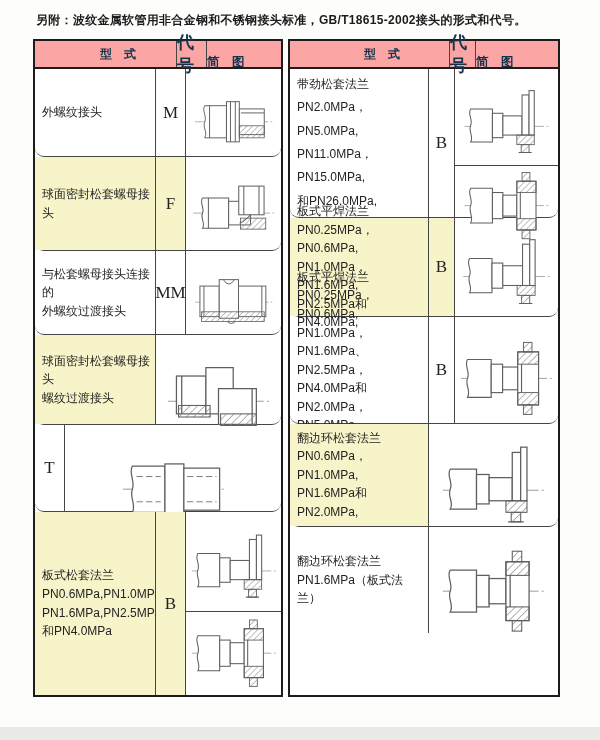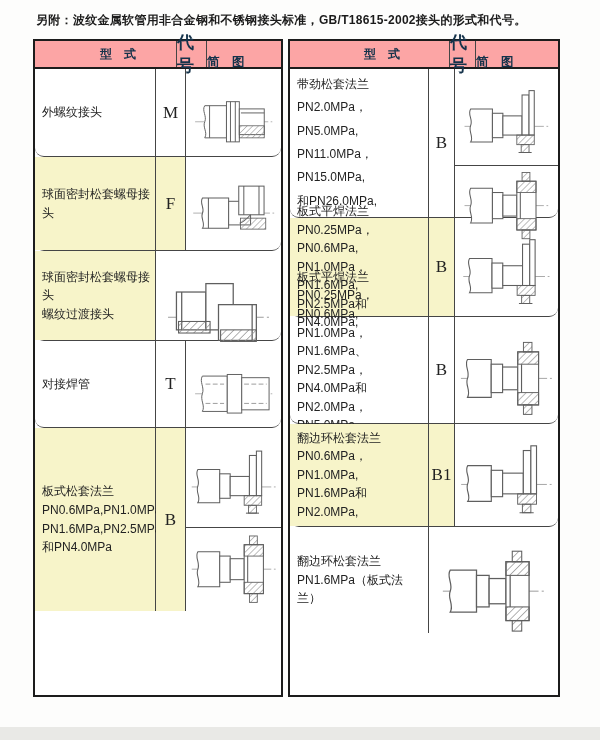--- a/index.html
+++ b/index.html
@@ -161,35 +161,46 @@
     <div class="cell c-code hl">F</div>
     <div class="cell c-diag">
       <div class="sub">
           <svg class="diag" viewBox="0 0 100 84">
             <use href="#d-f" width="100" height="84"></use>
           </svg>
         </div>
     </div>
   </div>
 
+  <div class="row" style="height:84px">
+    <div class="cell c-type">与松套螺母接头连接的
+外螺纹过渡接头</div>
+    <div class="cell c-code">MM</div>
+    <div class="cell c-diag">
+      <div class="sub">
+          <svg class="diag" viewBox="0 0 100 84">
+            <use href="#d-mm" width="100" height="84"></use>
+          </svg>
+        </div>
+    </div>
+  </div>
 
   <div class="row" style="height:90px">
     <div class="cell c-type hl">球面密封松套螺母接头
 螺纹过渡接头</div>
     <div class="cell c-diag">
       <div class="sub">
           <svg class="diag" viewBox="0 0 100 84">
             <use href="#d-mf" width="100" height="84"></use>
           </svg>
         </div>
     </div>
   </div>
 
   <div class="row" style="height:87px">
-    <div class="cell c-type">对接焊管</div>
     <div class="cell c-code">T</div>
     <div class="cell c-diag">
       <div class="sub">
           <svg class="diag" viewBox="0 0 100 84">
             <use href="#d-t" width="100" height="84"></use>
           </svg>
         </div>
     </div>
   </div>
 
@@ -270,21 +281,20 @@
             <use href="#d-fc" width="100" height="84"></use>
           </svg>
         </div>
     </div>
   </div>
 
   <div class="row" style="height:103px">
     <div class="cell c-type hl">翻边环松套法兰
 PN0.6MPa，PN1.0MPa,
 PN1.6MPa和PN2.0MPa,</div>
-    <div class="cell c-code hl">B1</div>
     <div class="cell c-diag">
       <div class="sub">
           <svg class="diag" viewBox="0 0 100 84">
             <use href="#d-fp" width="100" height="84"></use>
           </svg>
         </div>
     </div>
   </div>
 
   <div class="row" style="height:106px">

